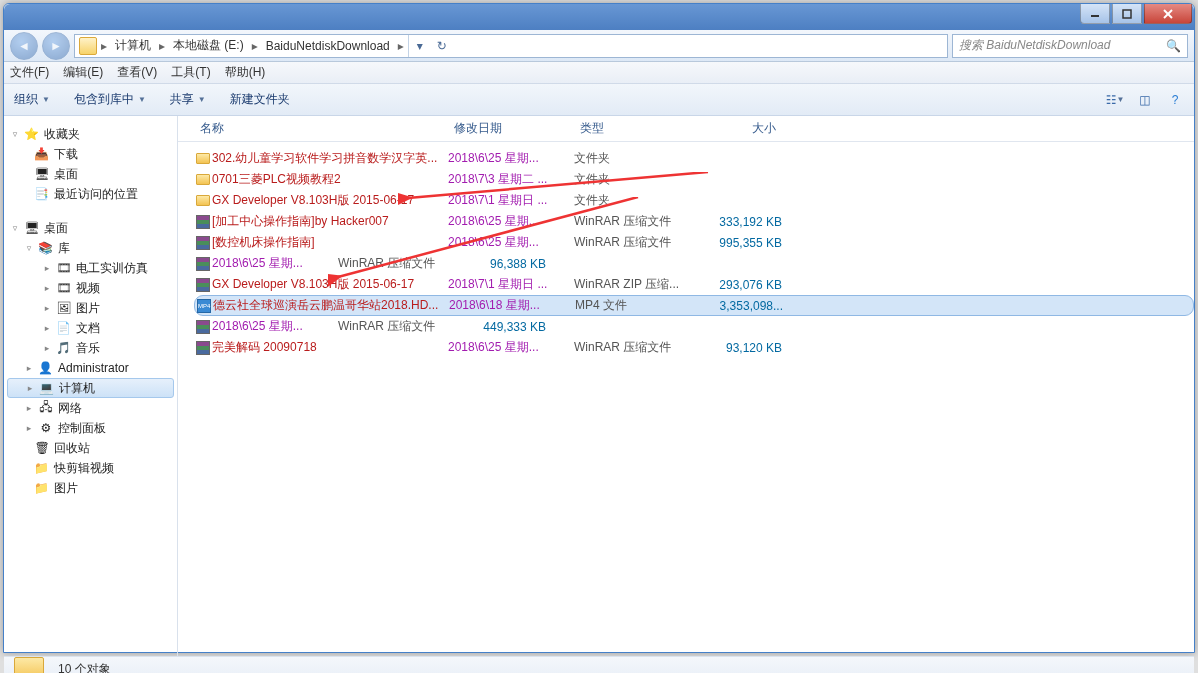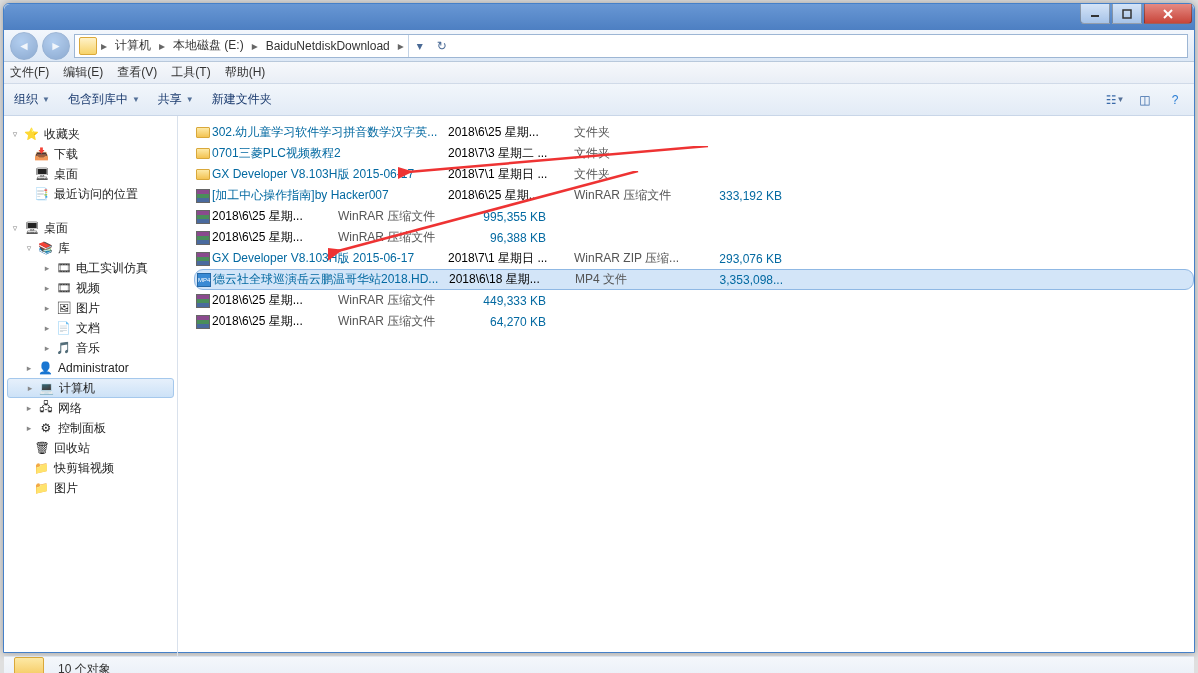--- a/index.html
+++ b/index.html
@@ -15,42 +15,42 @@
 .addr{flex:1;height:24px;background:#fff;border:1px solid #9db6d4;display:flex;align-items:center;padding:0 4px;gap:2px}
 .addr .seg{padding:0 4px;color:#333;cursor:pointer}
 .addr .arr{width:10px;color:#666;text-align:center}
 .addr-ic{width:18px;height:18px;background:linear-gradient(#fff2c8,#f7d36a);border:1px solid #dba93a;border-radius:2px}
 .addr-btns{display:flex;border-left:1px solid #c3d3e6;height:100%}
 .addr-btns div{width:22px;display:flex;align-items:center;justify-content:center;color:#4a6a95;cursor:pointer}
 .search{width:236px;height:24px;background:#fff;border:1px solid #9db6d4;display:flex;align-items:center;padding:0 6px;color:#888;font-style:italic}
 .search span.ic{margin-left:auto;color:#4a75b0;font-style:normal}
 .menubar{height:22px;background:linear-gradient(#f6f8fb,#e9eef6);border-bottom:1px solid #d0dae8;display:flex;align-items:center;padding:0 6px;gap:14px;color:#333}
 .menubar span{cursor:pointer}
-.toolbar{height:32px;background:linear-gradient(#f2f6fb,#e2ebf6);border-bottom:1px solid #c9d6e8;display:flex;align-items:center;padding:0 10px;gap:18px;color:#1a3a6e}
+.toolbar{height:32px;background:linear-gradient(#f2f6fb,#e2ebf6);border-bottom:1px solid #c9d6e8;display:flex;align-items:center;padding:0 10px;gap:24px;color:#1a3a6e}
 .toolbar .item{display:flex;align-items:center;gap:4px;cursor:pointer}
 .toolbar .dd{font-size:8px;color:#547098}
 .toolbar .right{margin-left:auto;display:flex;gap:12px;align-items:center}
 .toolbar .ric{width:18px;height:16px;display:flex;align-items:center;justify-content:center;color:#3a6aa8;cursor:pointer}
 .content{display:flex;height:540px}
 .sidebar{width:174px;border-right:1px solid #d9e1ec;padding:8px 0;overflow:hidden}
 .sb-group{margin-bottom:14px}
 .sb-item{display:flex;align-items:center;height:20px;padding:0 6px;gap:4px;cursor:pointer;color:#222;white-space:nowrap}
 .sb-item.sel{background:linear-gradient(#e6f0fb,#cde2f7);border:1px solid #a5c8ec;border-radius:3px;margin:0 3px;padding:0 3px}
 .sb-ic{width:16px;height:16px;display:inline-flex;align-items:center;justify-content:center;font-size:12px}
 .tri{width:10px;color:#888;font-size:9px;display:inline-block;text-align:center}
 .main{flex:1;display:flex;flex-direction:column}
 .cols{display:flex;height:26px;border-bottom:1px solid #e0e6ef;align-items:center;color:#355a8c;padding-left:16px}
 .cols div{padding:0 6px;cursor:pointer}
 .c-name{width:254px}.c-date{width:126px}.c-type{width:118px}.c-size{width:90px;text-align:right}
 .rows{padding:6px 0 0 16px;position:relative}
 .row{display:flex;align-items:center;height:21px;cursor:pointer}
 .row.sel{background:#d3e5f8;border:1px solid #8fb8e4;border-radius:9px}
 .row .ic{width:18px;height:16px;display:flex;align-items:center;justify-content:center}
-.row .nm{width:236px;white-space:nowrap;overflow:hidden;text-overflow:ellipsis;color:#0369a1}
-.row .dt{width:126px;color:#000000}
+.row .nm{width:236px;white-space:nowrap;overflow:hidden;text-overflow:ellipsis;color:#b91c1c}
+.row .dt{width:126px;color:#a21caf}
 .row .tp{width:118px;color:#555}
 .row .sz{width:90px;text-align:right;color:#0369a1}
 .fold-ic{width:14px;height:11px;background:linear-gradient(#fde9a6,#f3c352);border:1px solid #d9a83a;border-radius:1px}
 .rar-ic{width:14px;height:14px;background:linear-gradient(#8a4a8e 0 33%,#4a8e5a 33% 66%,#4a6a9e 66%);border:1px solid #666}
 .mp4-ic{width:14px;height:14px;background:#3a8ad4;border:1px solid #2568a6;color:#fff;font-size:6px;line-height:12px;text-align:center}
 .status{height:26px;border-top:1px solid #dbe3ee;background:linear-gradient(#f4f7fb,#e8eef7);display:flex;align-items:center;padding:0 10px;gap:12px;color:#333}
 .status .big-ic{width:32px;height:26px}
 .arrow-svg{position:absolute;pointer-events:none}
 </style>
 </head>
@@ -86,20 +86,24 @@
       <span class="arr">▸</span>
       <span class="seg">本地磁盘 (E:)</span>
       <span class="arr">▸</span>
       <span class="seg">BaiduNetdiskDownload</span>
       <span class="arr">▸</span>
       <div class="addr-btns">
         <div>▾</div>
         <div>↻</div>
       </div>
     </div>
+    <div class="search">
+        <span>搜索 BaiduNetdiskDownload</span>
+        <span class="ic">🔍</span>
+      </div>
   </div>
 
   <div class="menubar">
     <span>文件(F)</span>
     <span>编辑(E)</span>
     <span>查看(V)</span>
     <span>工具(T)</span>
     <span>帮助(H)</span>
   </div>
 
@@ -212,20 +216,26 @@
             <span>快剪辑视频</span>
           </div>
         <div class="sb-item" style="padding-left:30px">
             <span class="sb-ic">📁</span>
             <span>图片</span>
           </div>
       </div>
     </div>
 
     <div class="main">
+      <div class="cols">
+        <div class="c-name">名称</div>
+        <div class="c-date">修改日期</div>
+        <div class="c-type">类型</div>
+        <div class="c-size">大小</div>
+      </div>
       <div class="rows" id="rows">
         <svg class="arrow-svg" style="left:220px;top:30px" width="320" height="120">
           <defs>
               <marker id="ah1" markerWidth="10" markerHeight="8" refX="2" refY="4" orient="auto">
                 <polygon points="10,0 0,4 10,8" fill="#e33"></polygon>
               </marker>
             </defs>
           <line x1="310" y1="0" x2="10" y2="26" stroke="#e33" stroke-width="2.5" marker-end="url(#ah1)"></line>
         </svg>
         <svg class="arrow-svg" style="left:150px;top:55px" width="320" height="120">
@@ -269,20 +279,21 @@
             </div>
             <div class="nm">[加工中心操作指南]by Hacker007</div>
             <div class="dt">2018\6\25 星期...</div>
             <div class="tp">WinRAR 压缩文件</div>
             <div class="sz">333,192 KB</div>
           </div>
           <div class="row">
             <div class="ic">
               <div class="rar-ic"></div>
             </div>
+            <div class="nm">[数控机床操作指南]</div>
             <div class="dt">2018\6\25 星期...</div>
             <div class="tp">WinRAR 压缩文件</div>
             <div class="sz">995,355 KB</div>
           </div>
           <div class="row">
             <div class="ic">
               <div class="rar-ic"></div>
             </div>
             <div class="dt">2018\6\25 星期...</div>
             <div class="tp">WinRAR 压缩文件</div>
@@ -311,23 +322,24 @@
               <div class="rar-ic"></div>
             </div>
             <div class="dt">2018\6\25 星期...</div>
             <div class="tp">WinRAR 压缩文件</div>
             <div class="sz">449,333 KB</div>
           </div>
           <div class="row">
             <div class="ic">
               <div class="rar-ic"></div>
             </div>
-            <div class="dt">2018\6\25 星期...</div>
-            <div class="tp">WinRAR 压缩文件</div>
-            <div class="sz">64,270 KB</div>
+            <div class="nm">完美解码 20090718</div>
+            <div class="dt">2018\6\25 星期...</div>
+            <div class="tp">WinRAR 压缩文件</div>
+            <div class="sz">93,120 KB</div>
           </div>
         </div>
     </div>
   </div>
 
   <div class="status">
     <div class="big-ic">
         <div style="width:30px;height:24px;background:linear-gradient(#fde9a6,#f3c352);border:1px solid #d9a83a;border-radius:2px"></div>
       </div>
     <span>10 个对象</span>

